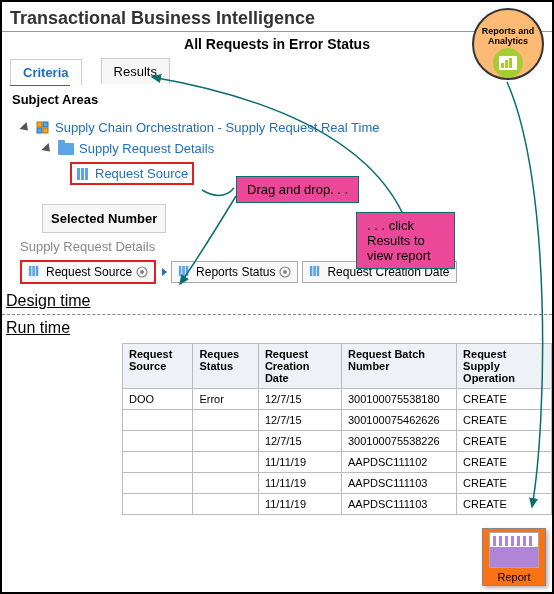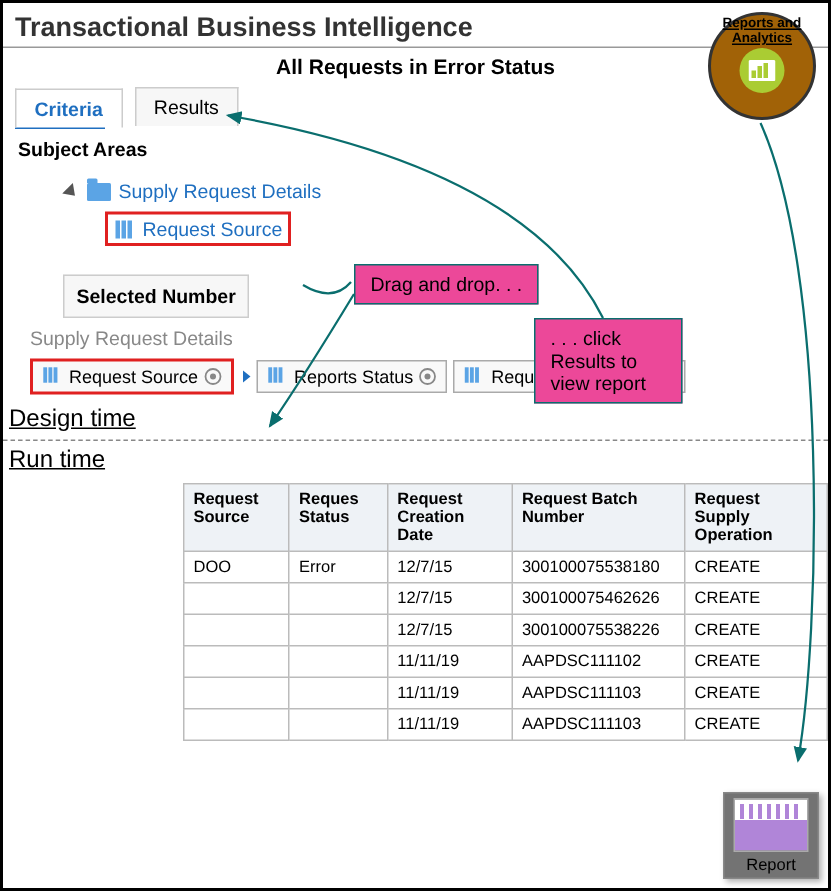--- a/index.html
+++ b/index.html
@@ -22,21 +22,21 @@
     }
     .sub-header {
       font-size: 14px;
       font-weight: bold;
       padding: 4px 8px 6px;
       text-align: center;
     }
     .tabs {
       display: flex;
       padding: 0 8px;
-      gap: 8px;
+      gap: 19px;
     }
     .tab {
       padding: 5px 12px;
       font-size: 13px;
       border: 1px solid #ccc;
       border-bottom: none;
       background: #f7f7f7;
       position: relative;
     }
     .tab.active {
@@ -177,26 +177,25 @@
     }
     .reports-badge {
       position: absolute;
       top: 6px; right: 8px;
       width: 72px; height: 72px;
       border: 2px solid #333;
       border-radius: 50%;
       display: flex;
       flex-direction: column;
       align-items: center;
-      justify-content: flex-start;
+      justify-content: flex-end;
       font-size: 9px;
       font-weight: bold;
       text-align: center;
-      background: #a16207;
-      text-decoration: underline;
+      background: #fdba74;
     }
     .reports-badge .inner-circle {
       width: 30px; height: 30px;
       border-radius: 50%;
       background: #aacc33;
       display: flex;
       align-items: center;
       justify-content: center;
       margin-top: 2px;
     }
@@ -209,21 +208,21 @@
       padding: 5px 10px;
       font-size: 13px;
     }
     .callout1 { top: 174px; left: 234px; }
     .callout2 { top: 210px; left: 354px; width: 99px; }
     .report-card {
       position: absolute;
       bottom: 6px; right: 6px;
       width: 64px;
       border: 1px solid #888;
-      background: #737373;
+      background: #f97316;
       box-shadow: 2px 2px 4px rgba(0,0,0,0.3);
       text-align: center;
       font-size: 11px;
       padding: 3px 2px 2px;
     }
     .report-card .report-img {
       width: 50px; height: 36px;
       margin: 0 auto 3px;
       background: linear-gradient(#fff 40%, #b085d8 40%);
       border: 1px solid #aaa;
@@ -251,20 +250,32 @@
 
 <div class="tabs">
   <div class="tab active">Criteria</div>
   <div class="tab">Results</div>
 </div>
 <div class="tab-underline"></div>
 
 <div class="section-title">Subject Areas</div>
 
 <div class="tree">
+  <div class="tree-row l1">
+    <span class="expand-icon"></span>
+    <span class="cube-icon">
+      <svg width="14" height="14" viewBox="0 0 14 14">
+          <rect x="1" y="1" width="5" height="5" fill="#f6a623" stroke="#b57400"></rect>
+          <rect x="7" y="1" width="5" height="5" fill="#5ba4e5" stroke="#2d6fb0"></rect>
+          <rect x="1" y="7" width="5" height="5" fill="#5ba4e5" stroke="#2d6fb0"></rect>
+          <rect x="7" y="7" width="5" height="5" fill="#f6a623" stroke="#b57400"></rect>
+        </svg>
+    </span>
+    <span class="tree-link">Supply Chain Orchestration - Supply Request Real Time</span>
+  </div>
   <div class="tree-row l2">
     <span class="expand-icon"></span>
     <span class="folder-icon"></span>
     <span class="tree-link">Supply Request Details</span>
   </div>
   <div class="tree-row l3">
     <span class="red-box">
       <span class="col-icon">
         <svg width="14" height="14" viewBox="0 0 14 14">
             <rect x="1" y="1" width="3" height="12" fill="#5ba4e5"></rect>

